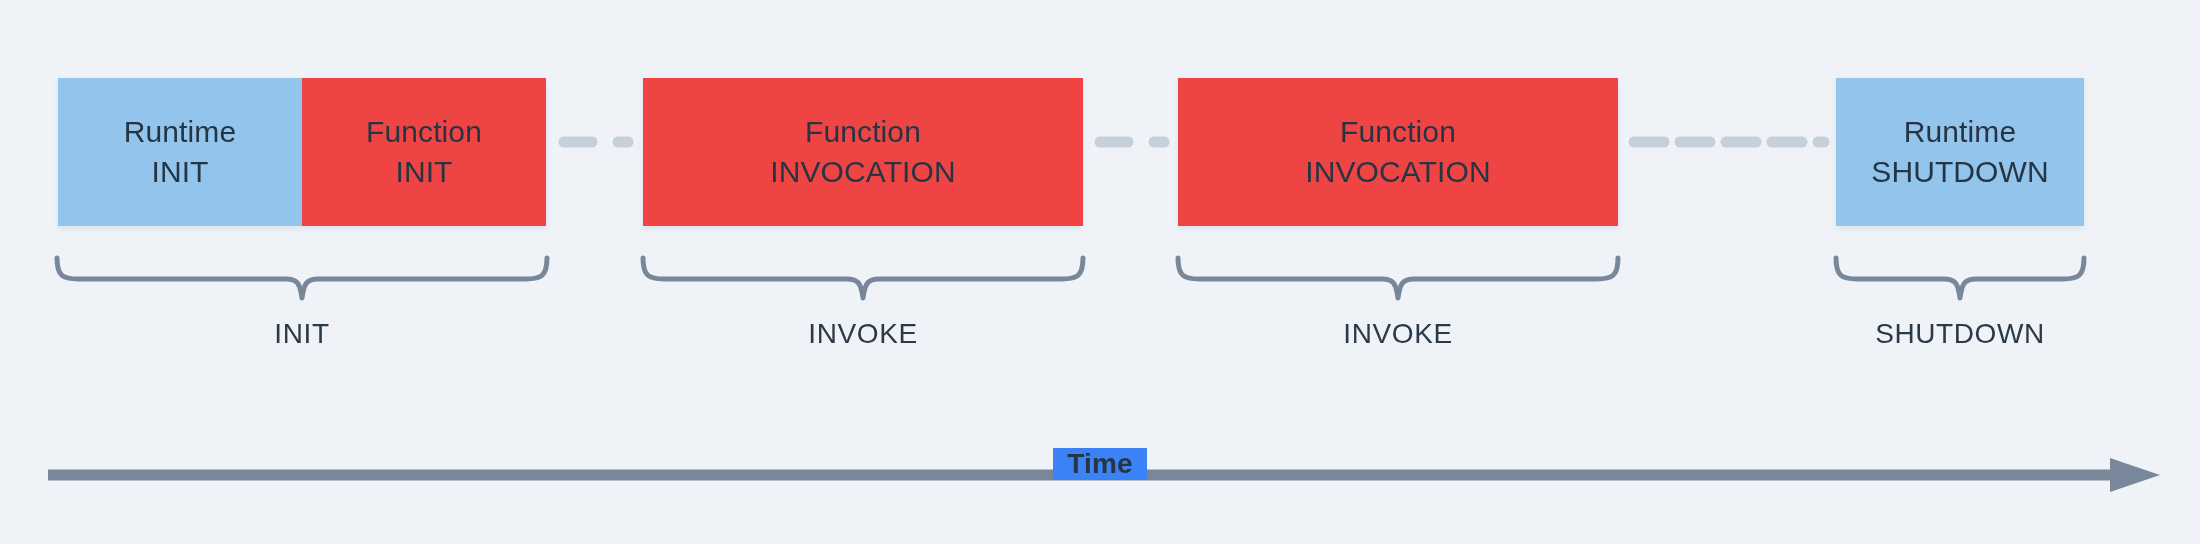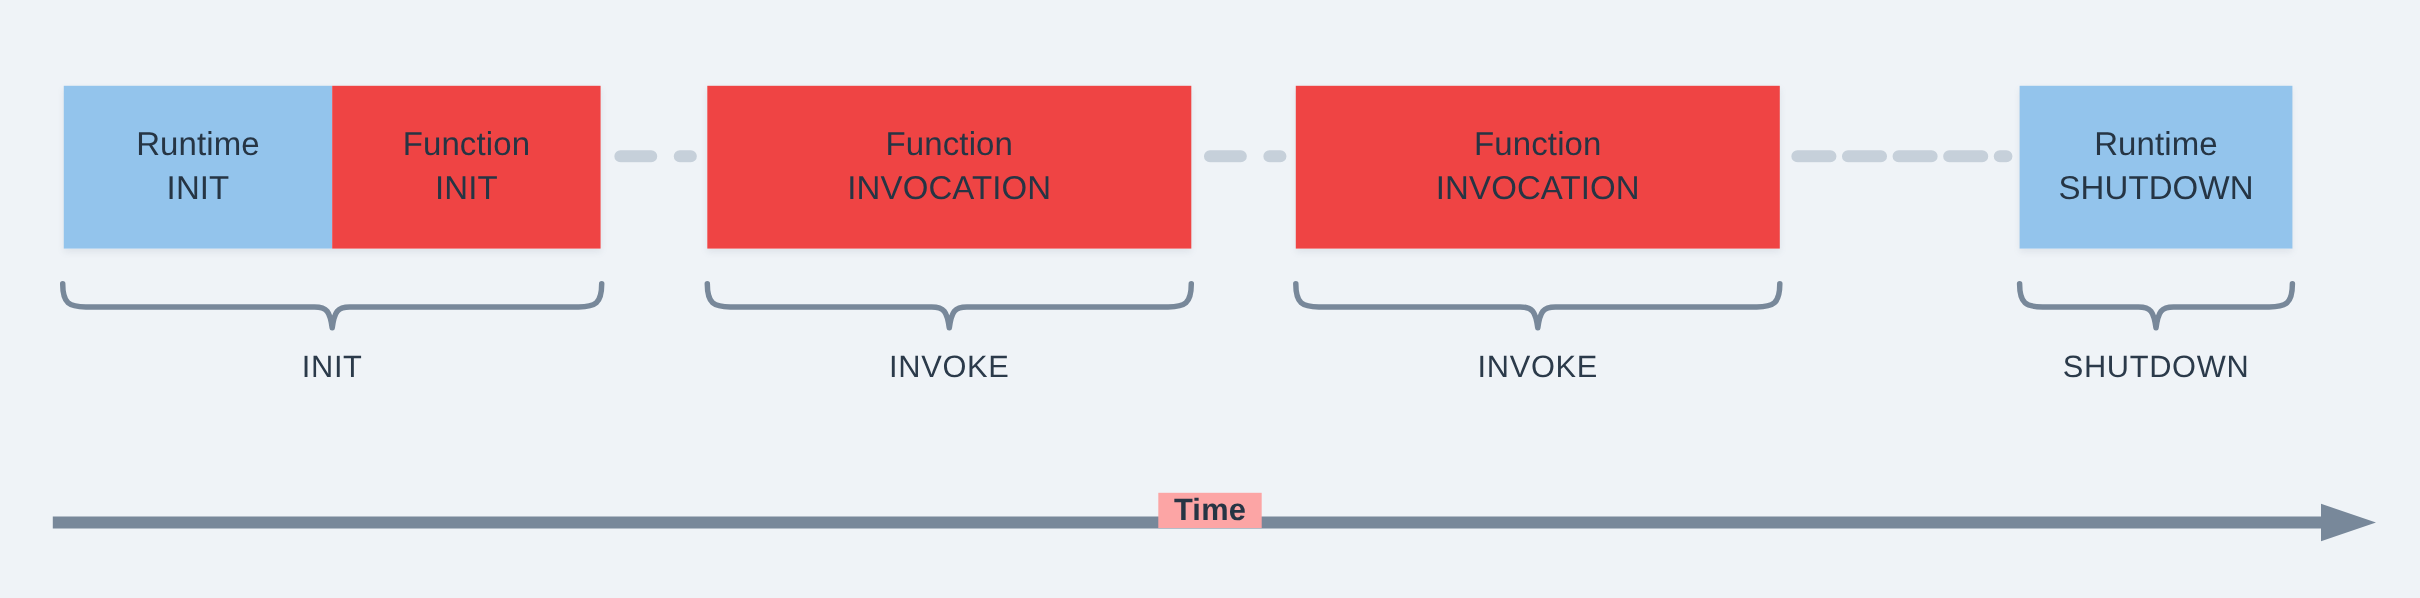--- a/index.html
+++ b/index.html
@@ -113,21 +113,21 @@
     width: 2200px;
     text-align: center;
     color: #263544;
     font-size: 28px;
     font-weight: 700;
     letter-spacing: 0.2px;
     pointer-events: none;
   }
   .time-label span {
     display: inline-block;
-    background: #fca5a5;
+    background: #3b82f6;
     padding: 0 14px;
   }
 </style>
 </head>
 <body>
 
 <div id="stage">
 
   <div class="blocks-row">
 

